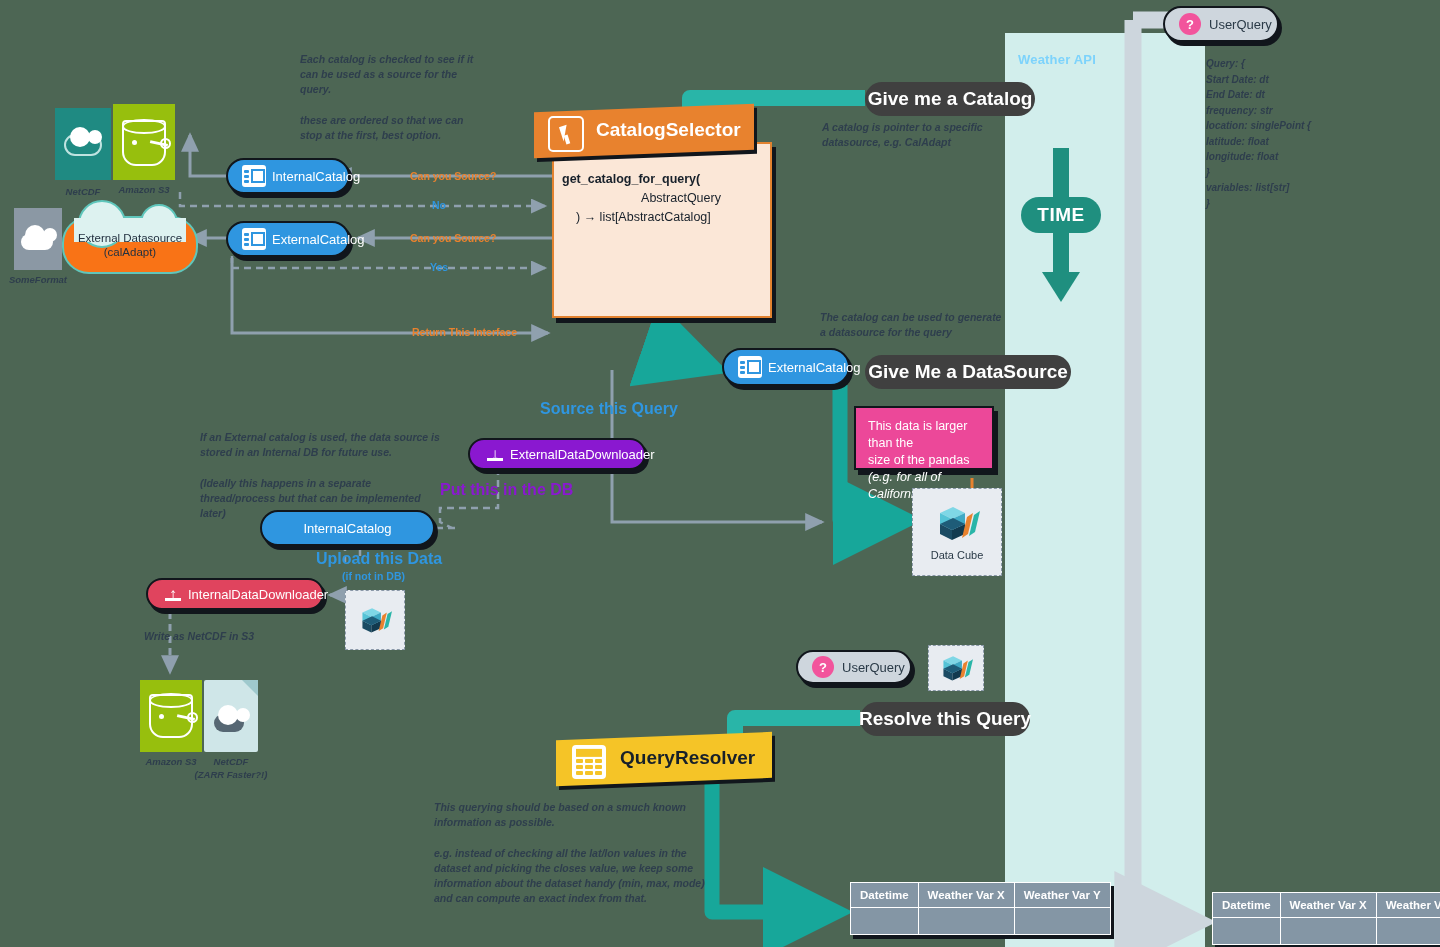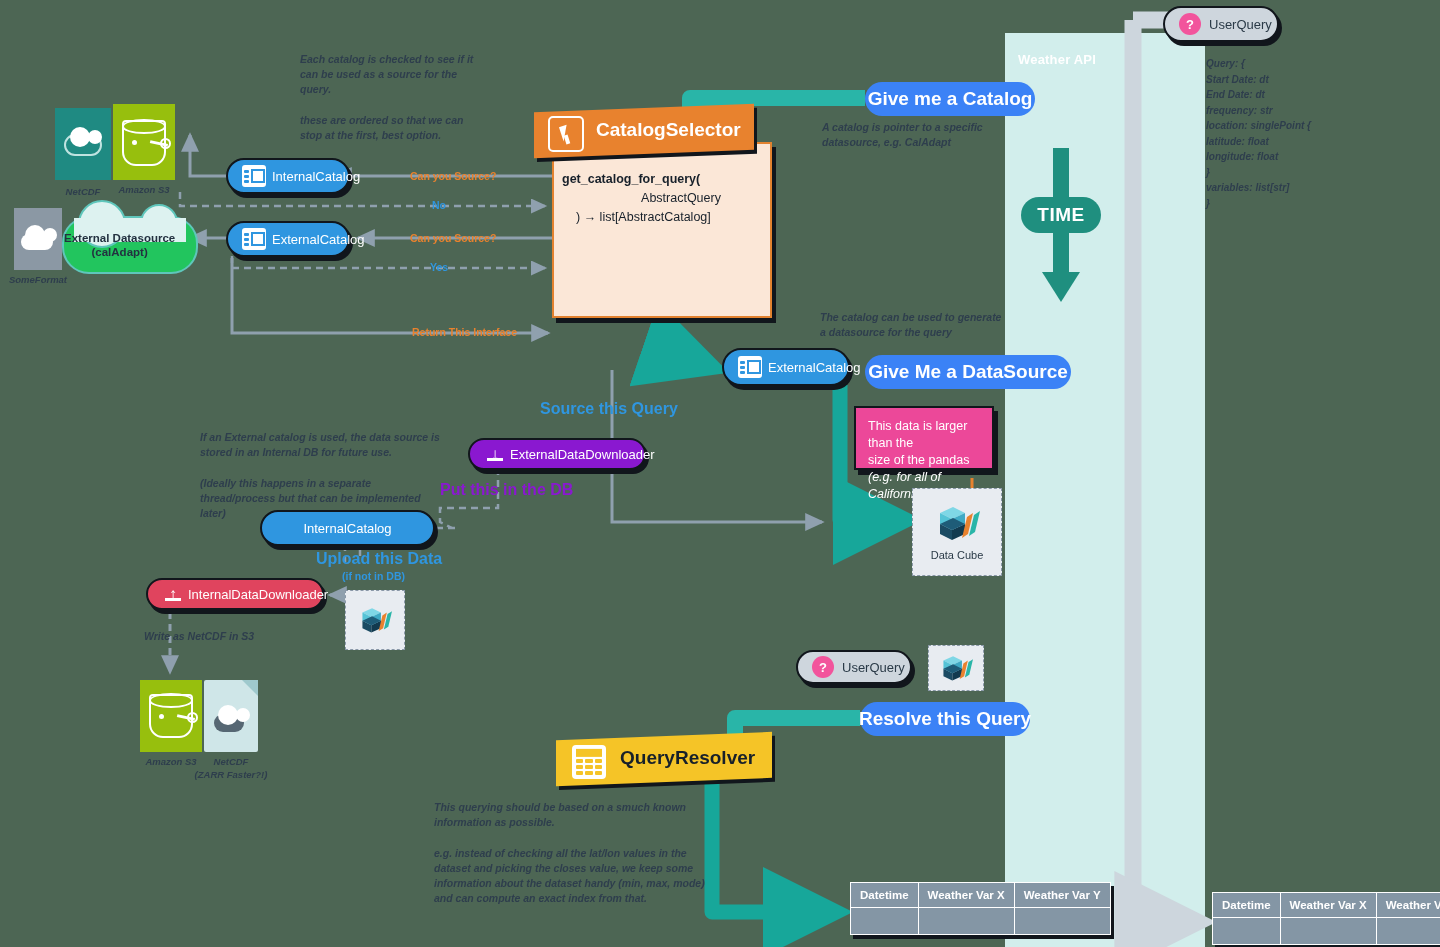--- a/index.html
+++ b/index.html
@@ -12,21 +12,21 @@
   }
   #canvas{position:absolute;left:0;top:0;width:1440px;height:947px;}
 
   
   .lane{
     position:absolute;left:1005px;top:33px;width:200px;height:914px;
     background:#d2eeec;
   }
   .lane-title{
     position:absolute;left:1018px;top:52px;
-    font-size:13px;font-weight:bold;color:#ffffff;
+    font-size:13px;font-weight:bold;color:#7dd3fc;
     letter-spacing:.2px;
   }
   .time-bar{
     position:absolute;left:1053px;top:148px;width:16px;height:128px;
     background:#1f8f7f;
   }
   .time-arrow{
     position:absolute;left:1042px;top:272px;width:38px;height:30px;
     background:#1f8f7f;
     clip-path:polygon(0 0,100% 0,50% 100%);
@@ -70,21 +70,21 @@
   }
   .q-badge{
     width:22px;height:22px;border-radius:50%;background:#f2549c;color:#fff;
     display:flex;align-items:center;justify-content:center;
     font-size:13px;font-weight:bold;margin-right:8px;flex:0 0 auto;
   }
   .ul{height:3px;background:#fff;width:16px;position:absolute;bottom:4px;left:3px;}
 
   
   .callout{
-    position:absolute;height:34px;background:#3b82f6;border-radius:17px;
+    position:absolute;height:34px;background:#404040;border-radius:17px;
     display:flex;align-items:center;justify-content:center;
     color:#fff;font-weight:bold;font-size:19px;padding:0 20px;
     box-sizing:border-box;white-space:nowrap;
   }
 
   
   .note{
     position:absolute;font-style:italic;font-weight:bold;
     color:#2e3e4d;font-size:10.5px;line-height:1.45;
     white-space:pre-line;
@@ -204,24 +204,24 @@
     box-shadow:3px 4px 0 #11161c;
   }
   .dtable th{
     background:#8496a5;color:#fff;font-size:11.5px;font-weight:bold;
     border:1px solid #fff;padding:6px 9px;white-space:nowrap;
   }
   .dtable td{background:#8496a5;border:1px solid #fff;height:24px;}
 
   
   .dscloud{
-    position:absolute;width:132px;height:54px;background:#22c55e;
+    position:absolute;width:132px;height:54px;background:#f97316;
     border:2px solid #5fc6bb;border-radius:27px;
-    display:flex;align-items:center;justify-content:flex-start;
-    text-align:center;font-size:11.5px;color:#233140;line-height:1.25;font-weight:bold;
+    display:flex;align-items:center;justify-content:center;
+    text-align:center;font-size:11.5px;color:#233140;line-height:1.25;
   }
   .dscloud:before,.dscloud:after{
     content:"";position:absolute;background:#ddf2f0;border:2px solid #5fc6bb;border-radius:50%;
   }
   .dscloud:before{width:44px;height:44px;left:14px;top:-18px;}
   .dscloud:after{width:34px;height:34px;right:18px;top:-14px;}
   .dscloud span{position:relative;z-index:2;}
   .dscloud .mask{
     position:absolute;z-index:1;left:10px;top:0px;width:112px;height:24px;background:#ddf2f0;
   }

